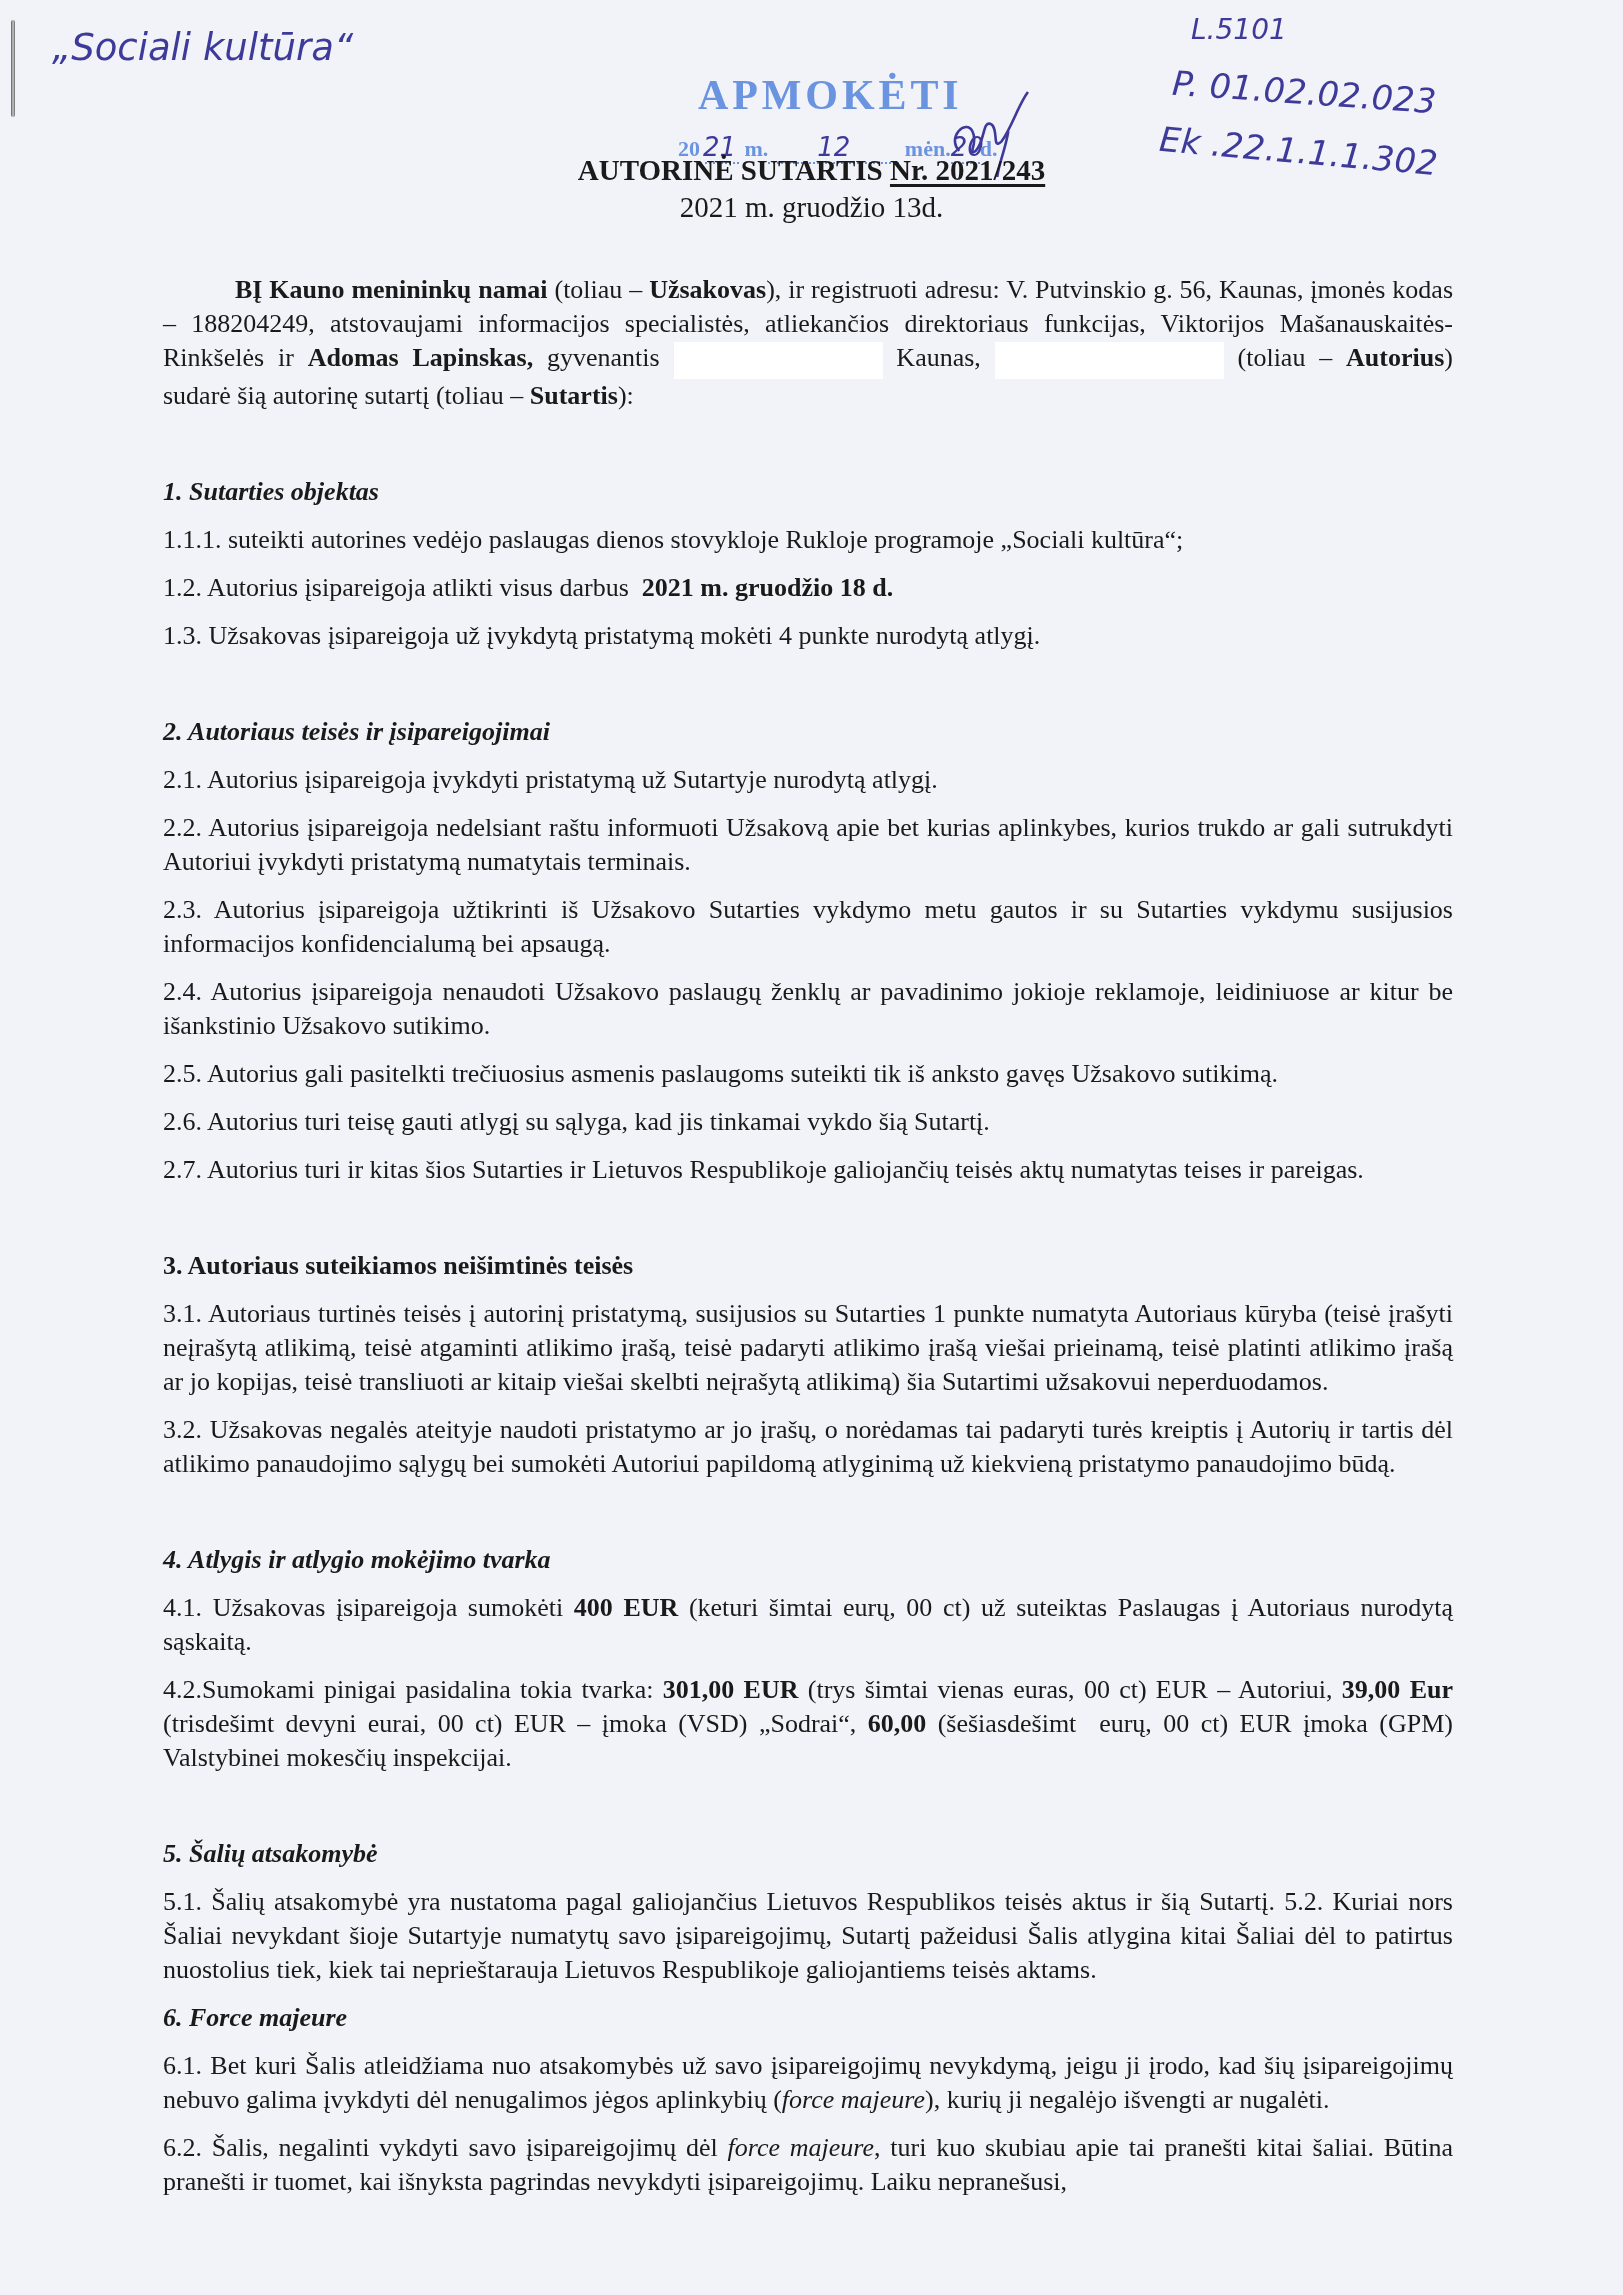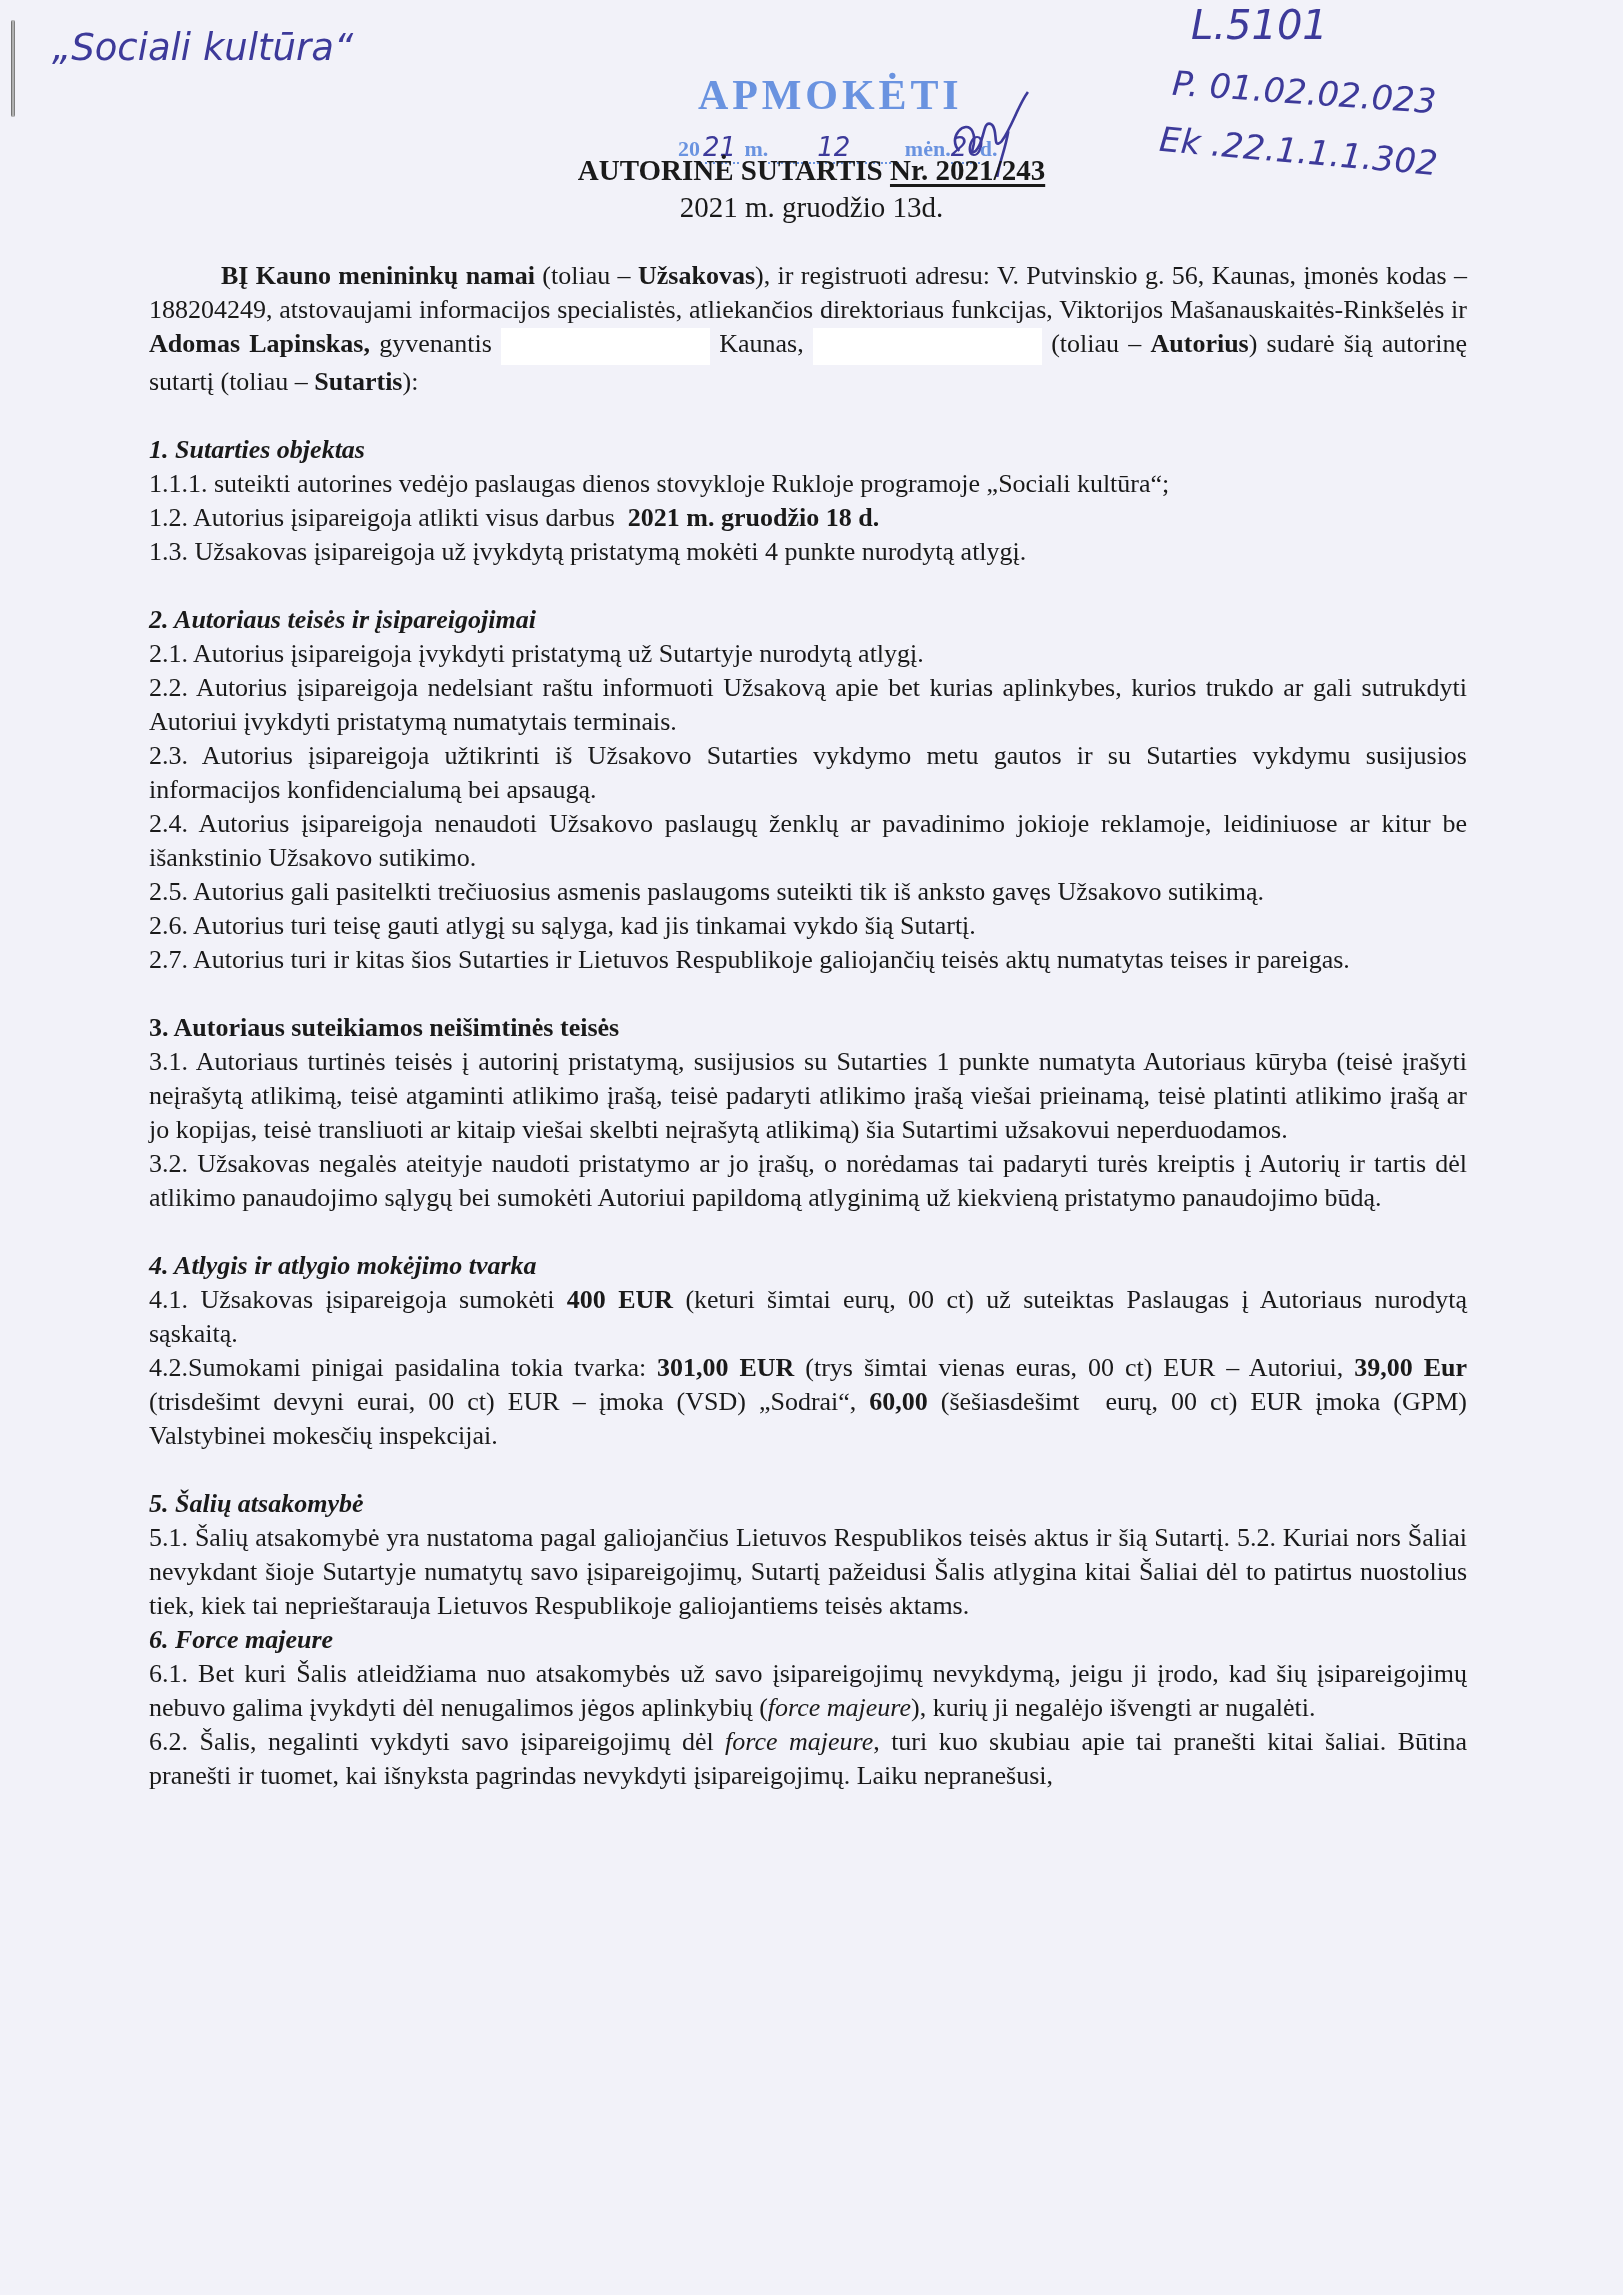--- a/index.html
+++ b/index.html
@@ -9,37 +9,37 @@
   .staple { position:absolute; left:10.5px; top:19.6px; width:4.6px; height:97px; background:linear-gradient(90deg,#555,#ccc,#666); border-radius:2px; }
   .hw { position:absolute; color:#3d3a9a; font-family:"DejaVu Sans", sans-serif; font-style:italic; white-space:nowrap; }
   .stamp-title { position:absolute; left:698px; top:43px; font-size:42px; font-weight:bold; color:#6a93e0; letter-spacing:3.9px; font-family:"Liberation Serif", serif;margin-top:28px; }
   .stamp-line { position:absolute; left:678px; top:96px; font-size:22px; font-weight:bold; color:#6a93e0; font-family:"Liberation Serif", serif; white-space:nowrap;margin-top:36px; }
   .stamp-line .blank { display:inline-block; border-bottom:2px dotted #6a93e0; text-align:center; color:#3d3a9a; font-family:"DejaVu Sans", sans-serif; font-style:italic; font-weight:normal; font-size:26px; }
   .signature { position:absolute; left:946px; top:79px; width:92px; height:98px; }
   .title { position:absolute; left:0; width:1623px; top:154px; text-align:center; font-size:29px; font-weight:bold; }
   .title u { text-decoration:underline; text-underline-offset:3.9px; text-decoration-thickness:2.6px; }
   .date { position:absolute; left:0; width:1623px; top:191px; text-align:center; font-size:29px; }
   .body { position:absolute; left:149px; width:1318px; top:259px; font-size:26px; line-height:34px; }
-  .body p { margin:0; text-align:justify; }
+  .body p { margin:14px; text-align:justify; }
   .intro { text-indent:72px; }
   .gap { height:34px; }
   .h-ital { font-weight:bold; font-style:italic; }
   .h-bold { font-weight:bold; }
   .redact { display:inline-block; background:#ffffff; height:37px; vertical-align:middle; }
 </style>
 </head>
 <body>
 
 <div class="page">
 
   <div class="staple"></div>
 
   <div class="hw" style="left:52px; top:26px; font-size:37px;">„Sociali kultūra“</div>
 
-  <div class="hw" style="left:1191px; top:2px; font-size:40px;">L.5101</div>
+  <div class="hw" style="left:1191px; top:13px; font-size:28px;">L.5101</div>
   <div class="hw" style="left:1172px; top:72px; font-size:34px; transform:rotate(4deg);">P. 01.02.02.023</div>
   <div class="hw" style="left:1159px; top:131px; font-size:34px; transform:rotate(5deg);">Ek .22.1.1.1.302</div>
 
   <div class="stamp-title">APMOKĖTI</div>
   <div class="stamp-line">
     <span>20</span><span class="blank" style="width:39px;">21</span>
     <span>m.</span><span class="blank" style="width:131px;">12</span>
     <span>mėn.</span><span class="blank" style="width:29px;">20</span><span>d.</span>
   </div>
   <svg class="signature" viewBox="0 0 140 150">

